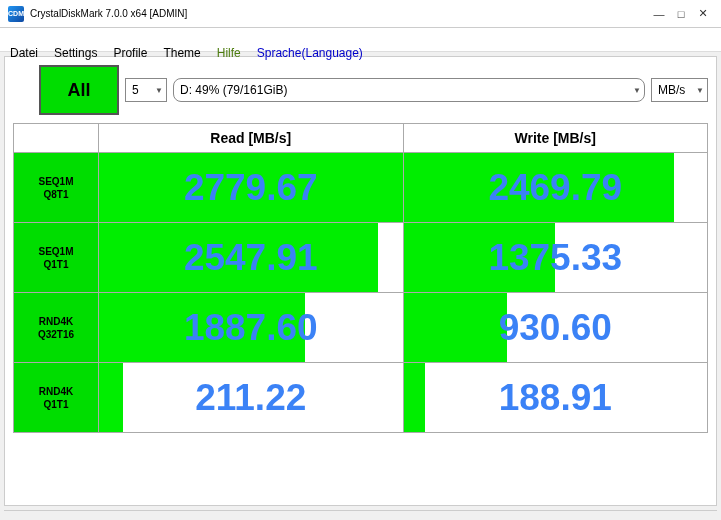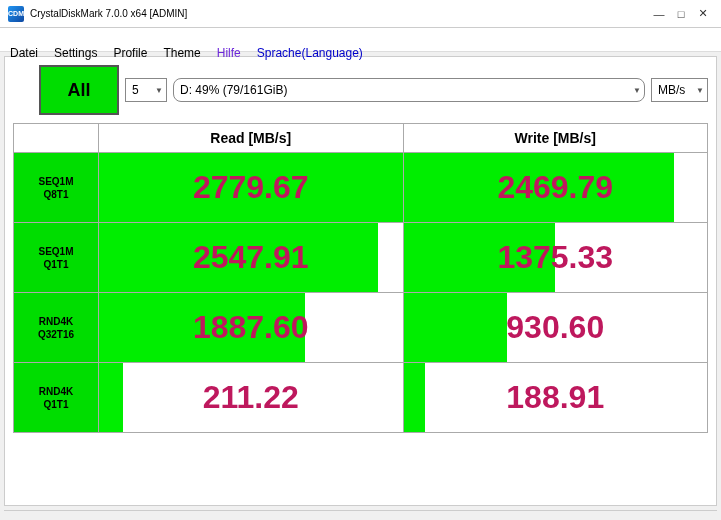--- a/index.html
+++ b/index.html
@@ -70,21 +70,21 @@
       border-bottom: 1px solid #ddd;
     }
     .menu-item {
       font-size: 12px;
       color: #000;
       padding: 2px 6px;
       cursor: pointer;
       white-space: nowrap;
       margin-top: 27px;
     }
-    .menu-item.hilfe { color: #6d28d9; }
+    .menu-item.hilfe { color: #4d7c0f; }
     .menu-item.sprache { color: #0000cc; }
 
     
     .main-content {
       background: #ffffff;
       margin: 4px;
       padding: 8px;
       border: 1px solid #ccc;
       height: calc(100% - 70px);
     }
@@ -174,23 +174,23 @@
       top: 0;
       left: 0;
       height: 100%;
       background: #00ee00;
       z-index: 0;
     }
 
     .bench-value {
       position: relative;
       z-index: 1;
-      font-size: 32px;
-      font-weight: bold;
-      color: #be185d;
+      font-size: 37px;
+      font-weight: bold;
+      color: #3b82f6;
       display: flex;
       align-items: center;
       justify-content: center;
       height: 100%;
     }
 
     
     .status-bar {
       height: 24px;
       background: #f0f0f0;

